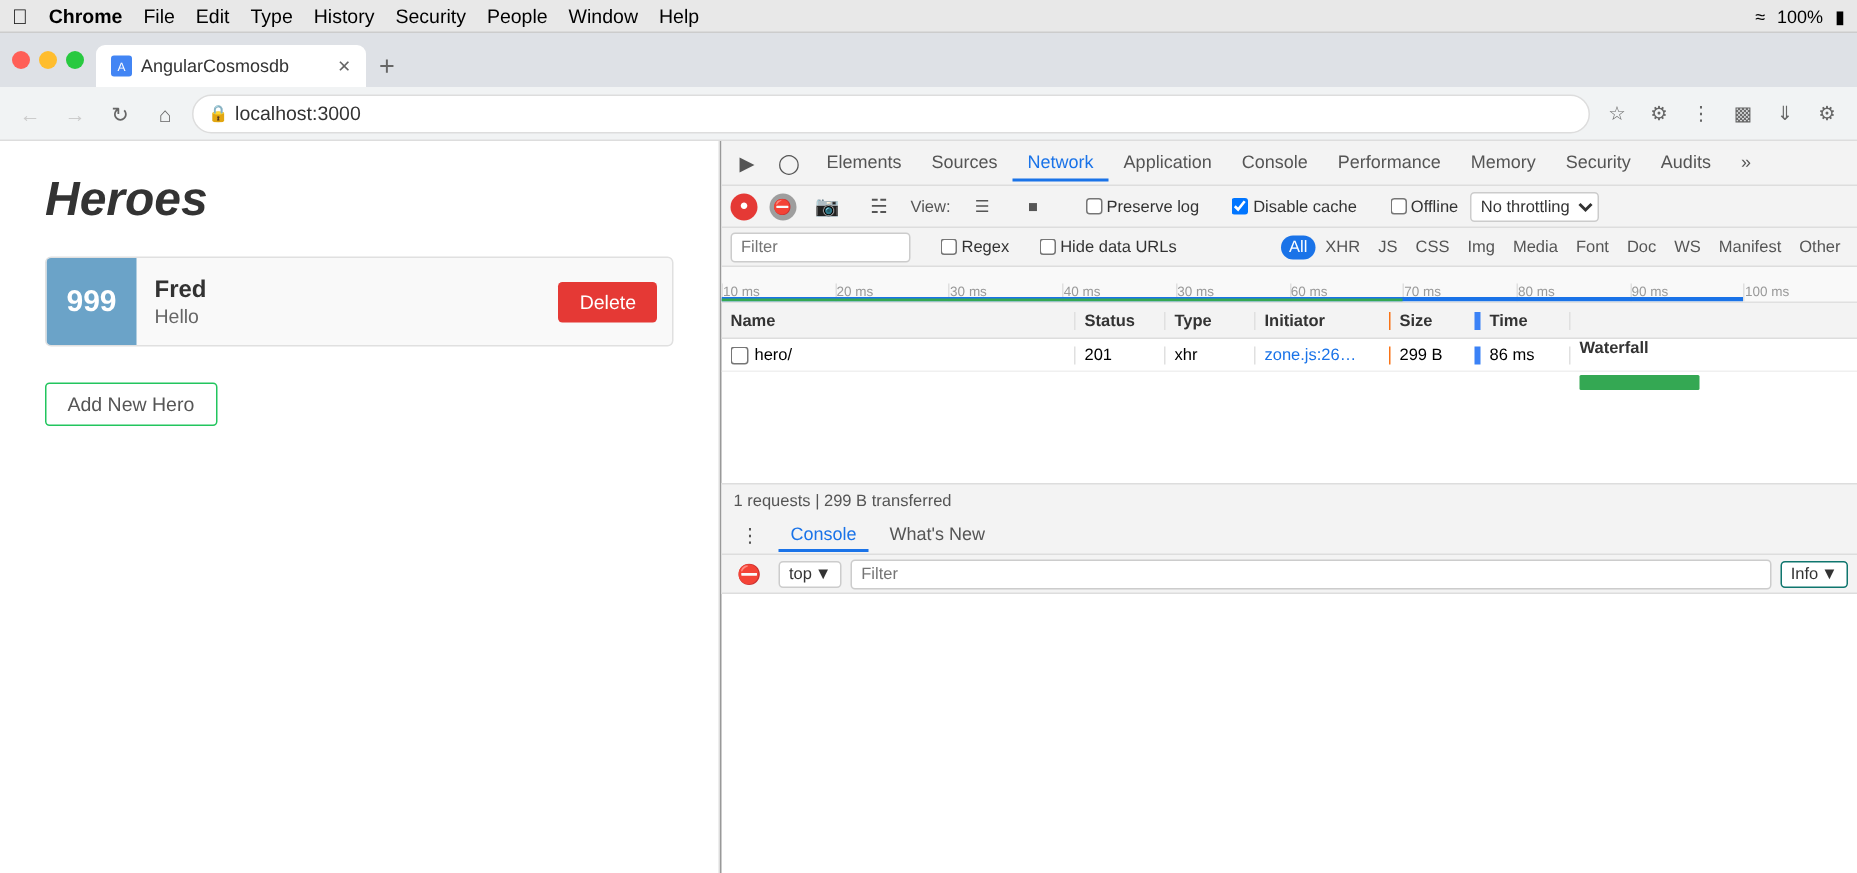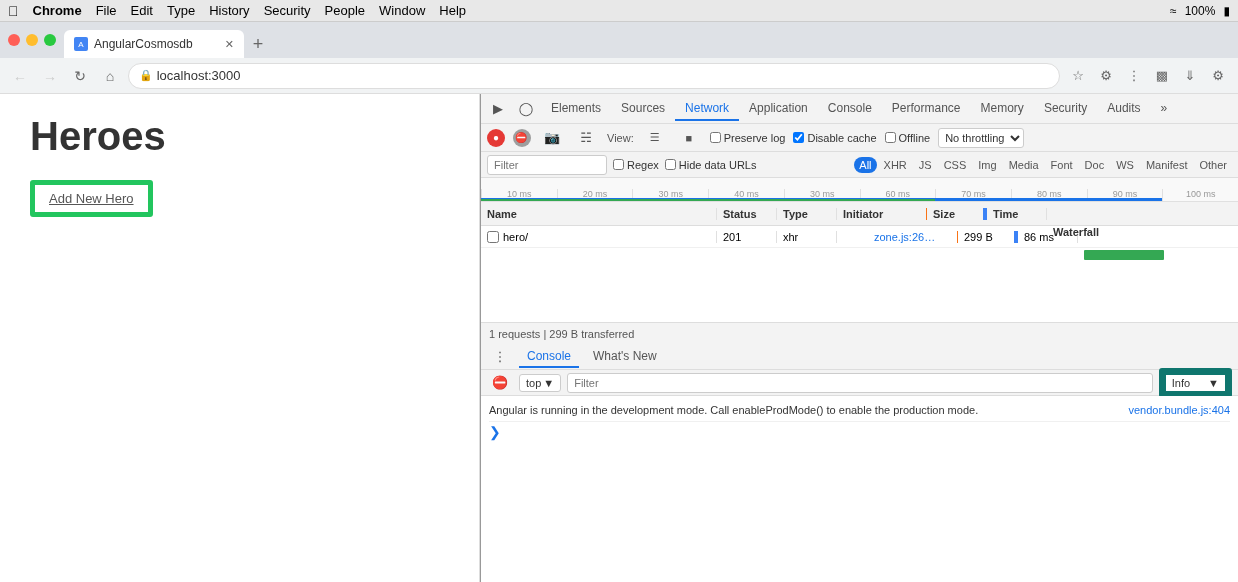--- a/index.html
+++ b/index.html
@@ -57,41 +57,41 @@
     
     .main-layout {
       display: flex; height: calc(582px - 22px - 36px - 36px);
     }
 
     
     .heroes-panel {
       width: 480px; background: #fff; padding: 20px 30px; flex-shrink: 0;
       border-right: 1px solid #ddd;
     }
-    .heroes-title { font-size: 40px; font-weight: 700; color: #333; margin-bottom: 20px; }
+    .heroes-title { font-size: 32px; font-weight: 700; color: #333; margin-bottom: 20px; font-style: italic; }
     .hero-item {
       display: flex; align-items: center; height: 60px; background: #f9f9f9;
       border: 1px solid #e0e0e0; border-radius: 4px; margin-bottom: 10px;
       overflow: hidden;
     }
     .hero-badge {
       width: 60px; height: 60px; background: #6ba3c8; display: flex;
       align-items: center; justify-content: center; font-size: 20px;
       font-weight: 700; color: #fff; flex-shrink: 0;
     }
     .hero-info { flex: 1; padding: 0 12px; }
     .hero-name { font-size: 16px; font-weight: 600; color: #333; }
     .hero-desc { font-size: 13px; color: #666; }
     .delete-btn {
       margin-right: 10px; padding: 6px 14px; background: #e53935; color: #fff;
       border: none; border-radius: 3px; font-size: 13px; cursor: pointer; font-weight: 500;
     }
     .add-hero-btn {
-      margin-top: 1px; padding: 6px 14px; background: transparent; border: 5px solid #22c55e;
-      border-radius: 3px; font-size: 13px; cursor: pointer; color: #555; text-decoration: underline;
+      margin-top: 14px; padding: 6px 14px; background: transparent; border: 1px solid #22c55e;
+      border-radius: 3px; font-size: 13px; cursor: pointer; color: #555;
     }
 
     
     .devtools-panel {
       flex: 1; background: #fff; display: flex; flex-direction: column;
       border-left: 1px solid #999;
     }
 
     
     .dt-toolbar {
@@ -115,21 +115,21 @@
       display: flex; align-items: center; height: 28px; background: #f3f3f3;
       border-bottom: 1px solid #ddd; padding: 0 6px; gap: 8px; flex-wrap: nowrap;
       overflow: hidden;
     }
     .net-btn {
       width: 18px; height: 18px; border-radius: 50%; border: none; cursor: pointer;
       display: flex; align-items: center; justify-content: center; font-size: 10px;
     }
     .net-record { background: #e53935; color: white; }
     .net-stop { background: #9e9e9e; color: white; }
-    .net-checkbox { display: flex; align-items: center; gap: 3px; font-size: 11px; color: #333; }
+    .net-checkbox { display: flex; align-items: center; gap: 3px; font-size: 11px; color: #333; margin-left: 14px; }
     .net-checkbox input { width: 11px; height: 11px; }
     .net-throttle-select {
       height: 20px; border: 1px solid #ccc; border-radius: 3px; font-size: 11px;
       background: #fff; padding: 0 2px; color: #333;
     }
 
     
     .filter-bar {
       display: flex; align-items: center; height: 26px; background: #f3f3f3;
       border-bottom: 1px solid #ddd; padding: 0 6px; gap: 6px;
@@ -145,21 +145,21 @@
     }
     .filter-type-btn.active { background: #1a73e8; color: #fff; border-radius: 10px; }
 
     
     .timeline-bar {
       height: 24px; background: #f9f9f9; border-bottom: 1px solid #e0e0e0;
       display: flex; align-items: flex-end; position: relative; overflow: hidden;
     }
     .timeline-marks { display: flex; width: 100%; }
     .timeline-mark {
-      flex: 1; text-align: center; font-size: 9px; color: #999; border-left: 1px solid #e0e0e0;
+      flex: 1; font-size: 9px; color: #999; border-left: 1px solid #e0e0e0;
       padding-bottom: 2px;
     }
     .timeline-progress {
       position: absolute; bottom: 0; left: 0; height: 3px; background: #1a73e8; width: 90%;
     }
     .timeline-progress-green {
       position: absolute; bottom: 0; left: 0; height: 2px; background: #34a853; width: 60%;
     }
 
     
@@ -206,22 +206,22 @@
     .console-context {
       display: flex; align-items: center; gap: 2px; background: #fff;
       border: 1px solid #ccc; border-radius: 3px; padding: 2px 6px;
       font-size: 11px; color: #333; cursor: pointer;
     }
     .console-filter-input {
       flex: 1; height: 20px; border: 1px solid #ccc; border-radius: 3px;
       padding: 0 6px; font-size: 11px; background: #fff;
     }
     .console-level {
-      display: flex; align-items: center; gap: 18px; background: #fff;
-      border: 7px solid #0f766e; border-radius: 3px; padding: 2px 6px;
+      display: flex; align-items: center; gap: 2px; background: #fff;
+      border: 1px solid #0f766e; border-radius: 3px; padding: 2px 6px;
       font-size: 11px; color: #333; cursor: pointer;
     }
     .console-content {
       flex: 1; padding: 4px 8px; overflow: auto; background: #fff; font-size: 11px;
     }
     .console-message { display: flex; justify-content: space-between; padding: 3px 0; border-bottom: 1px solid #f0f0f0; line-height: 1.4; }
     .console-text { color: #333; flex: 1; }
     .console-source { color: #1a73e8; text-decoration: none; white-space: nowrap; margin-left: 10px; }
     .console-prompt { color: #1a73e8; font-size: 14px; padding: 2px 0; }
   </style>
@@ -282,20 +282,28 @@
     <button class="toolbar-icon">▩</button>
     <button class="toolbar-icon">⇓</button>
     <button class="toolbar-icon">⚙</button>
   </div>
 </div>
 
 <div class="main-layout">
 
   <div class="heroes-panel">
     <h1 class="heroes-title">Heroes</h1>
+    <div class="hero-item">
+      <div class="hero-badge">999</div>
+      <div class="hero-info">
+        <div class="hero-name">Fred</div>
+        <div class="hero-desc">Hello</div>
+      </div>
+      <button class="delete-btn">Delete</button>
+    </div>
     <button class="add-hero-btn">Add New Hero</button>
   </div>
 
   <div class="devtools-panel">
 
     <div class="dt-toolbar">
       <button class="dt-icon-btn">▶</button>
       <button class="dt-icon-btn">◯</button>
       <div class="dt-tabs">
         <div class="dt-tab">Elements</div>
@@ -388,21 +396,21 @@
         <div class="net-col-time">Time</div>
         <div class="net-col-waterfall">Waterfall</div>
       </div>
       <div class="net-table-row">
         <div class="net-col-name" style="display:flex; align-items:center; gap:4px;">
           <input type="checkbox" style="width: 12px; height: 12px;">
           <span>hero/</span>
         </div>
         <div class="net-col-status">201</div>
         <div class="net-col-type">xhr</div>
-        <div class="net-col-initiator" style="color:#1a73e8; cursor:pointer;margin-left:31px;">
+        <div class="net-col-initiator" style="color:#1a73e8; cursor:pointer;">
           <span>zone.js:26…</span>
         </div>
         <div class="net-col-size">299 B</div>
         <div class="net-col-time">86 ms</div>
         <div class="net-col-waterfall">
           <div class="waterfall-bar" style="width: 80px;"></div>
         </div>
       </div>
     </div>
 
@@ -422,22 +430,15 @@
         <span>top</span>
         <span>▼</span>
       </div>
       <input class="console-filter-input" type="text" placeholder="Filter" style="">
       <div class="console-level">
         <span>Info</span>
         <span>▼</span>
       </div>
     </div>
 
-    <div class="console-content">
-      <div class="console-message">
-        <span class="console-text">Angular is running in the development mode. Call enableProdMode() to enable the production mode.</span>
-        <a class="console-source">vendor.bundle.js:404</a>
-      </div>
-      <div class="console-prompt">❯</div>
-    </div>
 
   </div>
 </div>
 
 </body></html>

